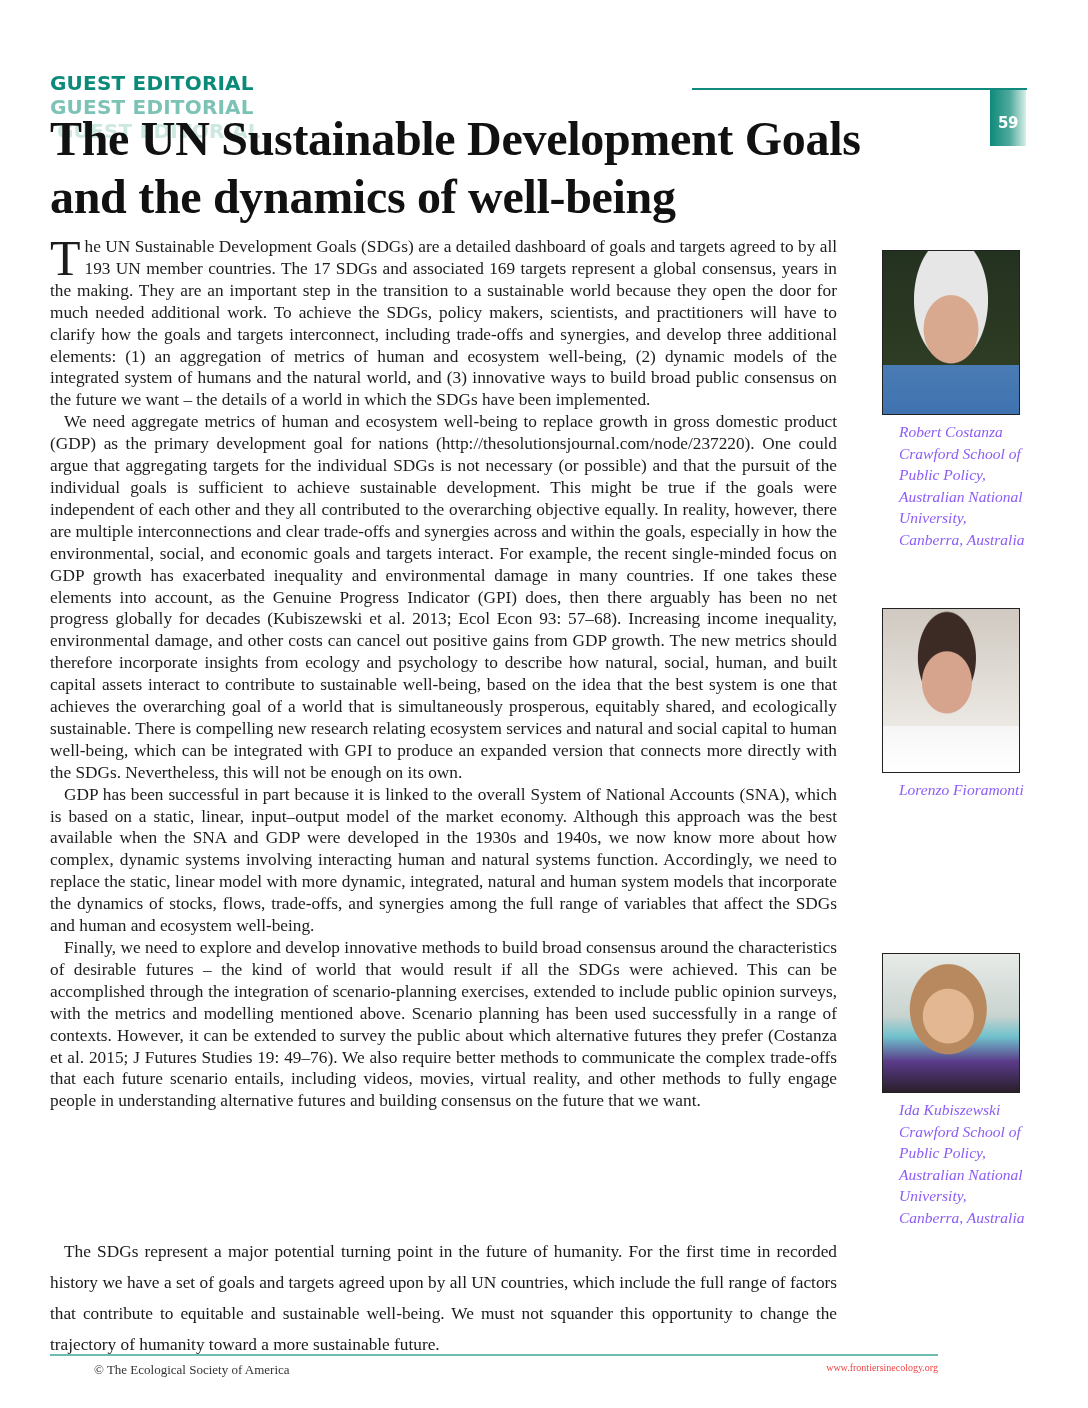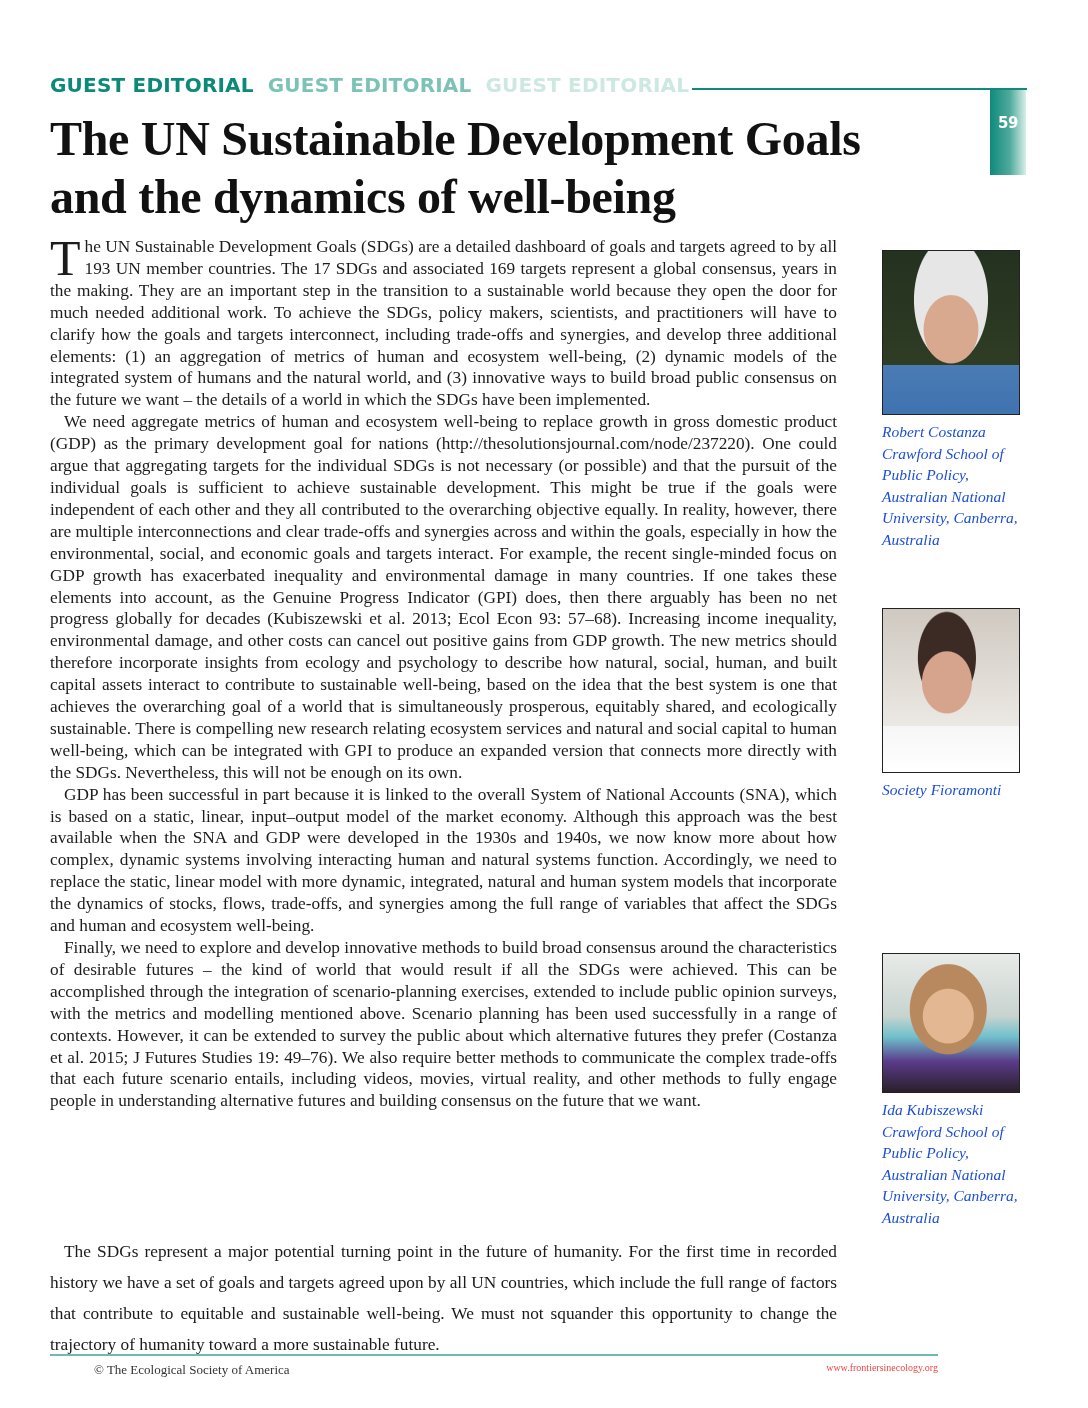--- a/index.html
+++ b/index.html
@@ -1,43 +1,43 @@
 <!DOCTYPE html>
 <html><head>
   <meta charset="utf-8">
   <style>
-    * { margin: 0; padding: 0; box-sizing: border-box; }
+    * { margin: 0; padding: 0; box-sizing: border-box; flex-direction: column; }
     html, body { width: 1088px; height: 1408px; background: #ffffff; }
     body { position: relative; overflow: hidden; font-family: "Liberation Serif", "DejaVu Serif", serif; color: #1a1a1a; }
 
     .kicker { position: absolute; left: 50px; top: 71px; height: 28px; display: flex; align-items: center; white-space: nowrap; }
     .kicker span { font-family: "DejaVu Sans", "Liberation Sans", sans-serif; font-weight: bold; font-size: 20px; letter-spacing: 0.2px; margin-right: 14px; }
     .kicker .k1 { color: #0b8a7a; }
     .kicker .k2 { color: #7cc3b6; }
     .kicker .k3 { color: #cde8e1; margin-right: 0; }
     .kicker-rule { position: absolute; left: 692px; top: 88px; width: 335px; height: 2px; background: #0f8a7c; }
 
-    .page-tab { position: absolute; left: 990px; top: 90px; width: 36px; height: 85px;
+    .page-tab { position: absolute; left: 990px; top: 90px; width: 36px; height: 56px;
       background: linear-gradient(to right, #0f8a7c 0%, #4faa9c 55%, #d8efe9 100%); }
     .page-tab span { position: absolute; top: 24px; left: 0; width: 100%; text-align: center;
       color: #ffffff; font-family: "DejaVu Sans", sans-serif; font-weight: bold; font-size: 15px; letter-spacing: -0.5px; }
 
     .title { position: absolute; left: 50px; top: 110px; width: 820px; font-family: Liberation Serif, serif;
       font-size: 48px; line-height: 58px; font-weight: bold; color: #111; letter-spacing: -0.3px; }
 
     .body-text { position: absolute; left: 50px; top: 236px; width: 787px; font-size: 17.3px; line-height: 21.9px;
       text-align: justify; color: #1c1c1c; }
     .body-text p { text-indent: 14px; }
     .body-text p.first { text-indent: 0; }
     .dropcap { float: left; font-size: 50px; line-height: 40px; margin: 2px 4px 0 0; font-family: "Liberation Serif", serif; }
     .last-para { position: absolute; left: 50px; top: 1236px; width: 787px; font-size: 17.3px; line-height: 31px; text-align: justify; text-indent: 14px; }
 
     .author { position: absolute; left: 882px; width: 150px; }
     .photo { width: 138px; height: 165px; border: 1px solid #222; position: relative; overflow: hidden; }
-    .caption { margin-top: 6px; font-family: "Liberation Serif", serif; font-style: italic; font-size: 15.5px; line-height: 21.5px; color: #1d4ed8; }
+    .caption { margin-top: 6px; font-family: "Liberation Serif", serif; font-style: italic; font-size: 15.5px; line-height: 21.5px; color: #8b5cf6; margin-left: 17px; }
 
     .photo-1 { background: radial-gradient(ellipse at 50% 48%, #d8a98e 0 28%, transparent 29%),
       radial-gradient(ellipse at 50% 30%, #e6e6e6 0 38%, transparent 39%),
       linear-gradient(to bottom, #23311f 0%, #2f3d25 70%, #4a7bb4 70%, #3f73b0 100%); }
     .photo-2 { background: radial-gradient(ellipse at 47% 45%, #d6a38d 0 24%, transparent 25%),
       radial-gradient(ellipse at 47% 30%, #3c2a24 0 28%, transparent 29%),
       linear-gradient(to bottom, #cfc9c1 0%, #ece8e3 72%, #f6f6f6 72%, #ffffff 100%); }
     .photo-3 { background: radial-gradient(ellipse at 48% 45%, #e3b792 0 25%, transparent 26%),
       radial-gradient(ellipse at 48% 40%, #b8895e 0 38%, transparent 39%),
       linear-gradient(to bottom, #e8ebe8 0%, #c8d3cf 45%, #6fc1cc 60%, #5a3b8a 78%, #2a1f2a 100%); }
@@ -75,21 +75,21 @@
   <div class="photo photo-1"></div>
   <div class="caption">
     <div>Robert Costanza</div>
     <div>Crawford School of Public Policy, Australian National University, Canberra, Australia</div>
   </div>
 </div>
 
 <div class="author" style="top:608px;">
   <div class="photo photo-2"></div>
   <div class="caption">
-    <div>Society Fioramonti</div>
+    <div>Lorenzo Fioramonti</div>
   </div>
 </div>
 
 <div class="author" style="top:953px;">
   <div class="photo photo-3" style="height:140px;"></div>
   <div class="caption">
     <div>Ida Kubiszewski</div>
     <div>Crawford School of Public Policy, Australian National University, Canberra, Australia</div>
   </div>
 </div>

